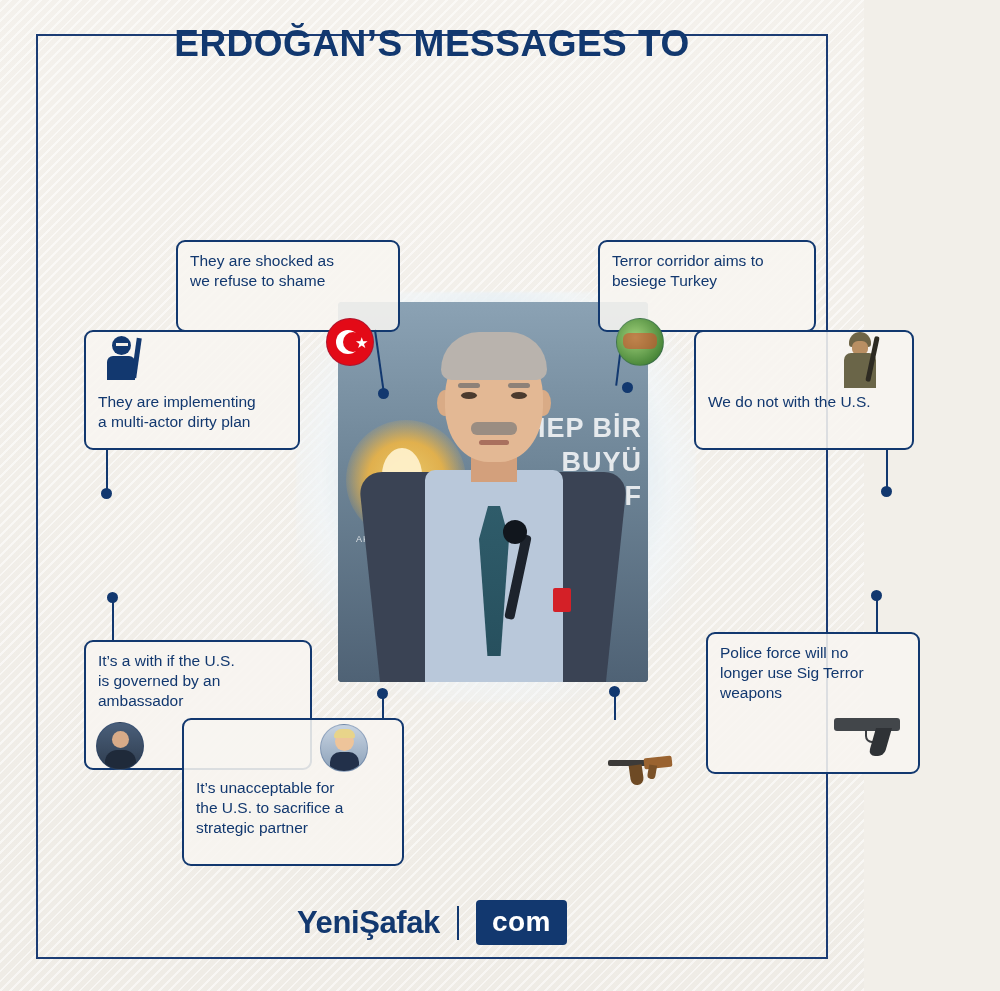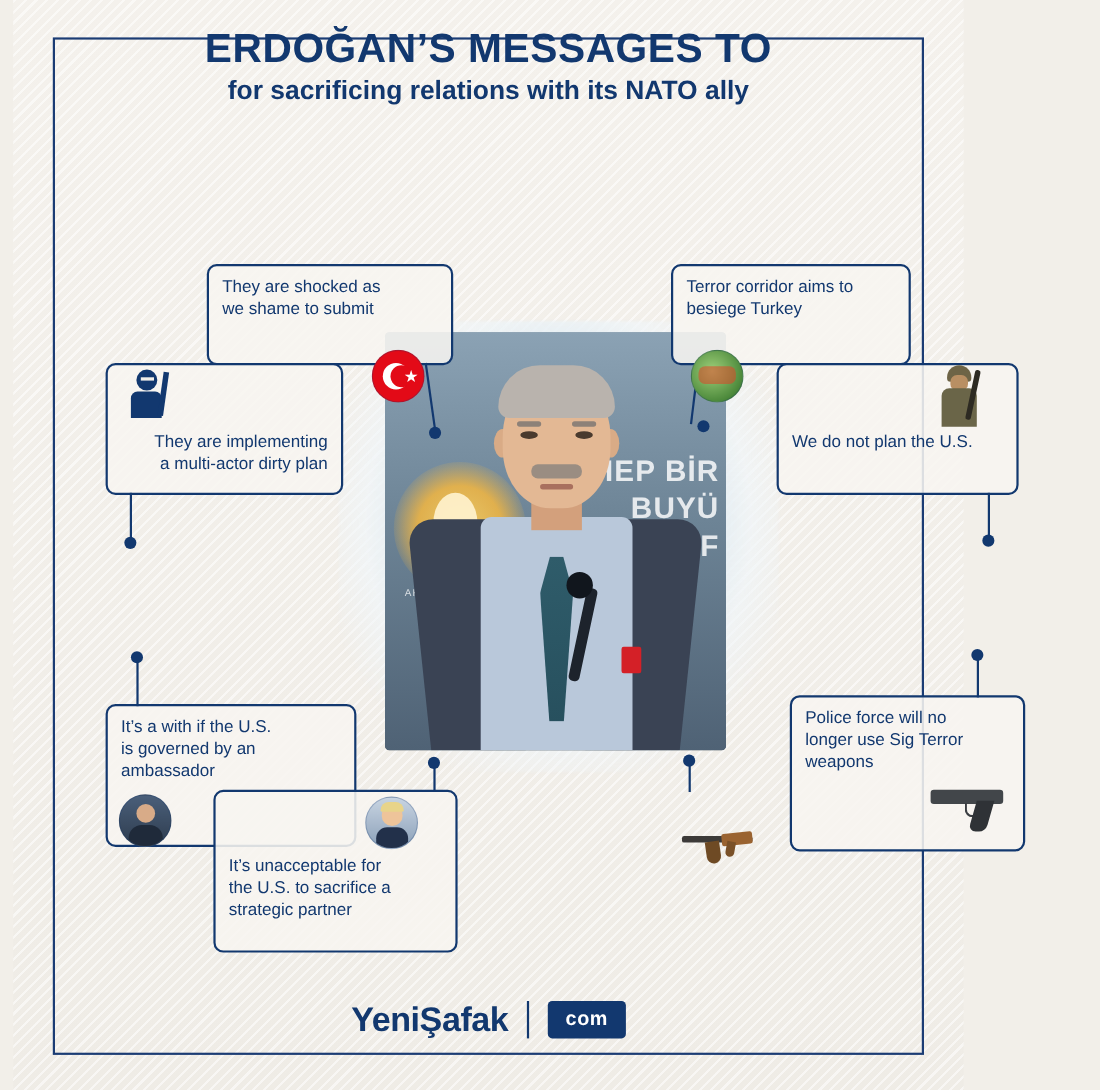--- a/index.html
+++ b/index.html
@@ -13,21 +13,20 @@
     font-family: "Liberation Sans", sans-serif;
     overflow: hidden;
   }
   .infographic {
     position: relative;
     width: 864px;
     height: 991px;
     background:
       repeating-linear-gradient(135deg, rgba(255,255,255,0.55) 0px, rgba(255,255,255,0.55) 2px, rgba(0,0,0,0) 2px, rgba(0,0,0,0) 7px),
       linear-gradient(180deg, #f4f1ec 0%, #efece6 100%);
-    margin-left: 12px;
   }
   .outer-frame {
     position: absolute;
     left: 36px;
     top: 34px;
     right: 36px;
     bottom: 32px;
     border: 2px solid #1b3c74;
     box-sizing: border-box;
   }
@@ -539,37 +538,36 @@
   }
   .brand .b-red { color: #12386f; }
   .divider {
     width: 2px;
     height: 34px;
     background: #12386f;
   }
   .com-pill {
     background: #12386f;
     color: #fff;
-    font-size: 18px;
+    font-size: 28px;
     font-weight: bold;
     padding: 6px 16px 7px 16px;
     border-radius: 4px;
     letter-spacing: 0.5px;
   }
 </style>
 </head>
 <body>
 
 <div class="infographic">
 
   <div class="outer-frame"></div>
 
   <div class="header">
     <div class="title">ERDOĞAN’S MESSAGES TO</div>
-    <div class="subtitle" style="margin-top:2px">for sacrificing relations with its NATO ally</div>
   </div>
 
   <div class="portrait-wrap">
     <div class="portrait-splash"></div>
     <div class="portrait-photo">
       <div class="bg-board"></div>
       <div class="bg-sun"></div>
       <div class="bg-bulb"></div>
       <div class="bg-text">
         <div>HEP BİR</div>
@@ -596,51 +594,51 @@
         <div class="mouth"></div>
         <div class="mic"></div>
         <div class="mic-head"></div>
         <div class="flag-pin"></div>
       </div>
     </div>
   </div>
 
   <div class="callout" style="left:176px; top:240px; width:224px; height:92px;">
     <span style="white-space: pre-line; display:block;">They are shocked as
-we shame to submit</span>
+we refuse to shame</span>
   </div>
   <div class="leader" style="left:374px; top:330px; width:2px; height:62px; transform: rotate(-8deg); transform-origin: top;"></div>
   <div class="dot" style="left:378px; top:388px;"></div>
   <div class="icon-badge tr-flag" style="left:326px; top:318px;">
     <span class="tr-star">★</span>
   </div>
 
   <div class="callout" style="left:84px; top:330px; width:216px; height:120px; padding-top:60px;">
-    <span style="white-space: pre-line; display:block;text-align:right;">They are implementing
+    <span style="white-space: pre-line; display:block;">They are implementing
 a multi-actor dirty plan</span>
   </div>
   <div class="leader" style="left:106px; top:448px; width:2px; height:44px;"></div>
   <div class="dot" style="left:101px; top:488px;"></div>
   <div class="militant" style="left:104px; top:334px;">
     <div class="m-head"></div>
     <div class="m-eye"></div>
     <div class="m-body"></div>
     <div class="m-gun"></div>
   </div>
 
   <div class="callout" style="left:598px; top:240px; width:218px; height:92px;">
     <span style="white-space: pre-line; display:block;">Terror corridor aims to
 besiege Turkey</span>
   </div>
   <div class="leader" style="left:622px; top:330px; width:2px; height:56px; transform: rotate(7deg); transform-origin: top;"></div>
   <div class="dot" style="left:622px; top:382px;"></div>
   <div class="icon-badge map-icon" style="left:616px; top:318px;"></div>
 
   <div class="callout" style="left:694px; top:330px; width:220px; height:120px; padding-top:60px;">
-    <span style="white-space: pre-line; display:block;">We do not plan the U.S.</span>
+    <span style="white-space: pre-line; display:block;">We do not with the U.S.</span>
   </div>
   <div class="leader" style="left:886px; top:448px; width:2px; height:42px;"></div>
   <div class="dot" style="left:881px; top:486px;"></div>
   <div class="soldier" style="left:840px; top:330px;">
     <div class="s-helm"></div>
     <div class="s-face"></div>
     <div class="s-body"></div>
     <div class="s-rifle"></div>
   </div>
 

